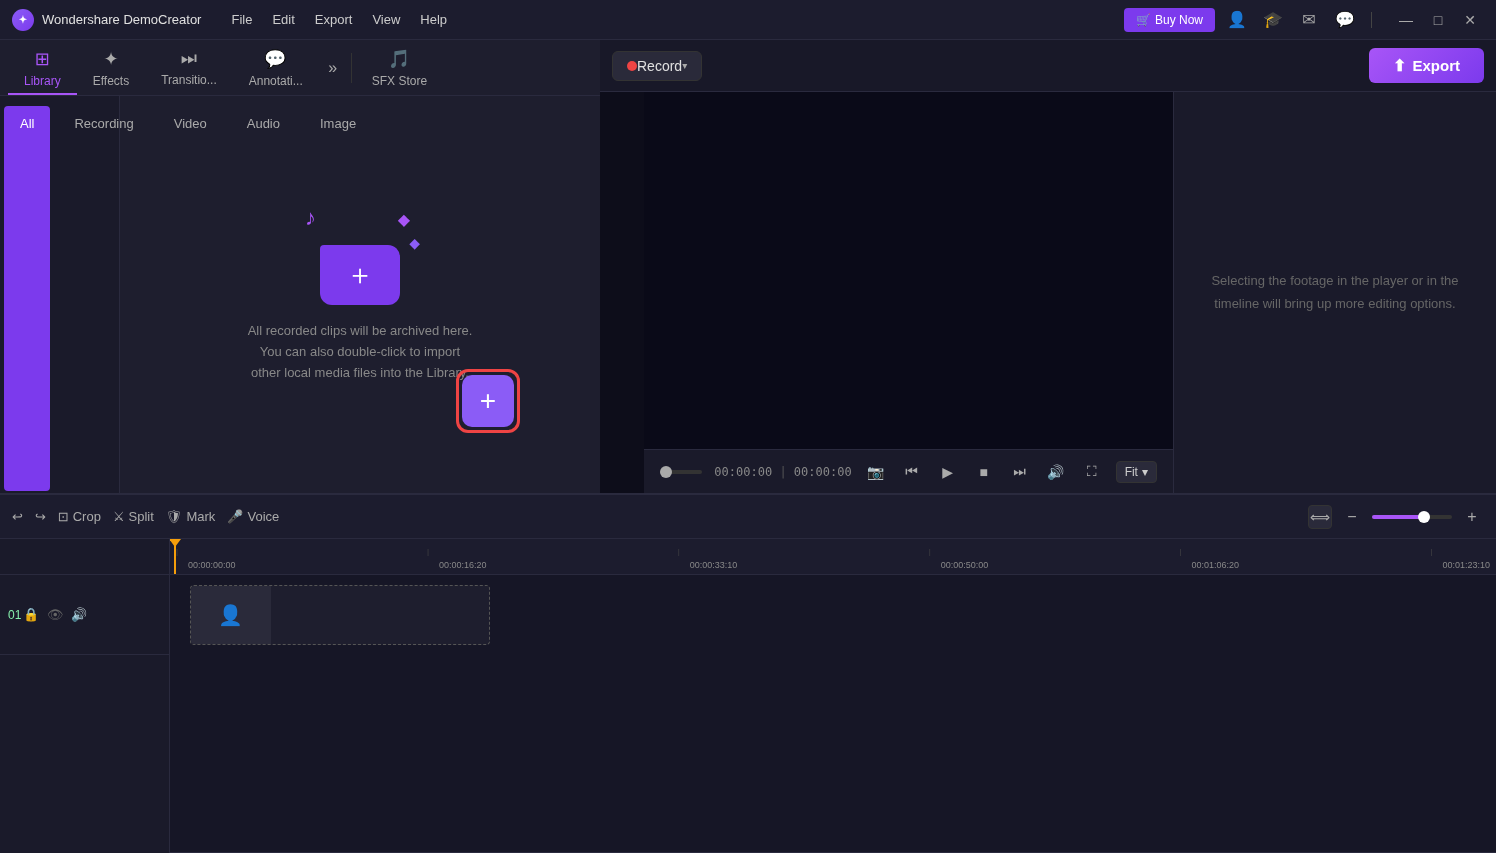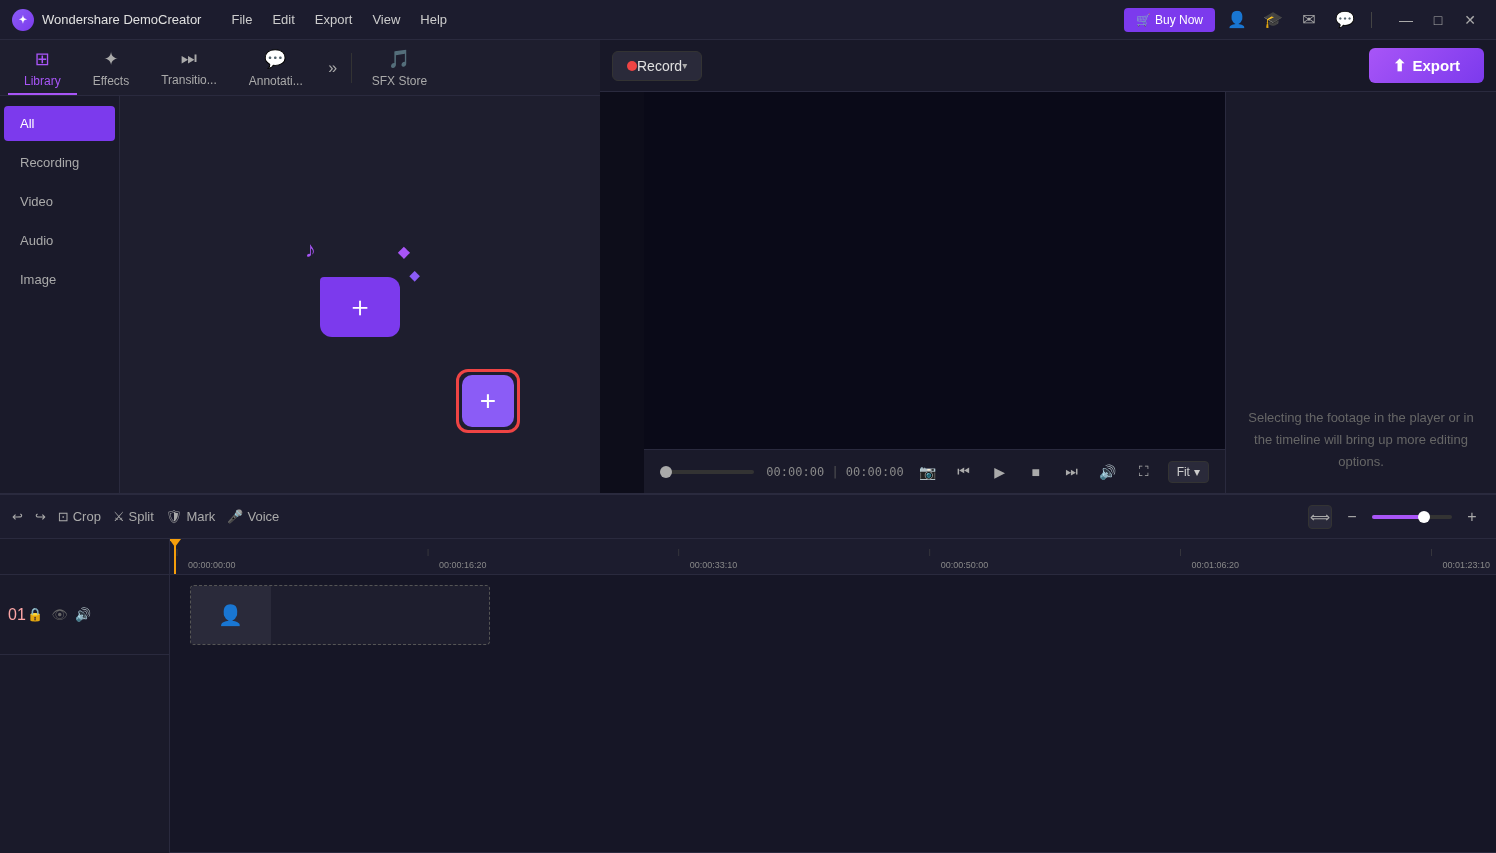--- a/index.html
+++ b/index.html
@@ -170,21 +170,21 @@
     .panel-body {
       display: flex;
       flex: 1;
       overflow: hidden;
     }
     .sidebar {
       width: 120px;
       background: #1a1a2a;
       border-right: 1px solid #2a2a3e;
       display: flex;
-      flex-direction: column;
+      flex-direction: row;
       padding-top: 8px;
     }
     .sidebar-item {
       padding: 10px 16px;
       font-size: 13px;
       color: #aaa;
       cursor: pointer;
       border-radius: 4px;
       margin: 2px 4px;
     }
@@ -321,25 +321,25 @@
       padding-left: 44px;
     }
     .preview-screen {
       flex: 1;
       background: #0a0a18;
       display: flex;
       align-items: center;
       justify-content: center;
     }
     .properties-panel {
-      width: 271px;
+      width: 323px;
       background: #1a1a2a;
       border-left: 1px solid #2a2a3e;
       display: flex;
-      align-items: flex-end;
+      align-items: center;
       justify-content: center;
       padding: 20px;
     }
     .properties-text {
       text-align: center;
       font-size: 13px;
       color: #666;
       line-height: 1.7;
     }
 
@@ -465,21 +465,21 @@
       display: flex;
       flex-direction: column;
     }
     .track-number-area {
       height: 36px;
       border-bottom: 1px solid #2a2a3e;
       display: flex; align-items: center; padding: 0 8px;
       gap: 8px;
     }
     .track-num-label {
-      font-size: 16px; color: #fca5a5;
+      font-size: 12px; color: #86efac;
     }
     .track-icons { display: flex; gap: 4px; }
     .track-icon-btn {
       background: none; border: none; color: #666;
       font-size: 13px; cursor: pointer;
       width: 20px; height: 20px;
       display: flex; align-items: center; justify-content: center;
     }
     .track-row {
       height: 80px;
@@ -643,20 +643,23 @@
 
       <div class="library-content">
         <div class="library-illustration">
           <span class="folder-music-note">♪</span>
           <span class="folder-star" style="color:#a855f7; font-size:16px;">◆</span>
           <span class="folder-diamond" style="color:#8b5cf6; font-size:14px;">◆</span>
           <div class="folder-icon">
             <span class="folder-plus">＋</span>
           </div>
         </div>
+        <p class="library-text" style="white-space: pre-line;">All recorded clips will be archived here.
+You can also double-click to import
+other local media files into the Library.</p>
 
         <div class="add-media-btn-wrapper">
           <button class="add-media-btn">
             <span>+</span>
           </button>
         </div>
       </div>
     </div>
   </div>
 

